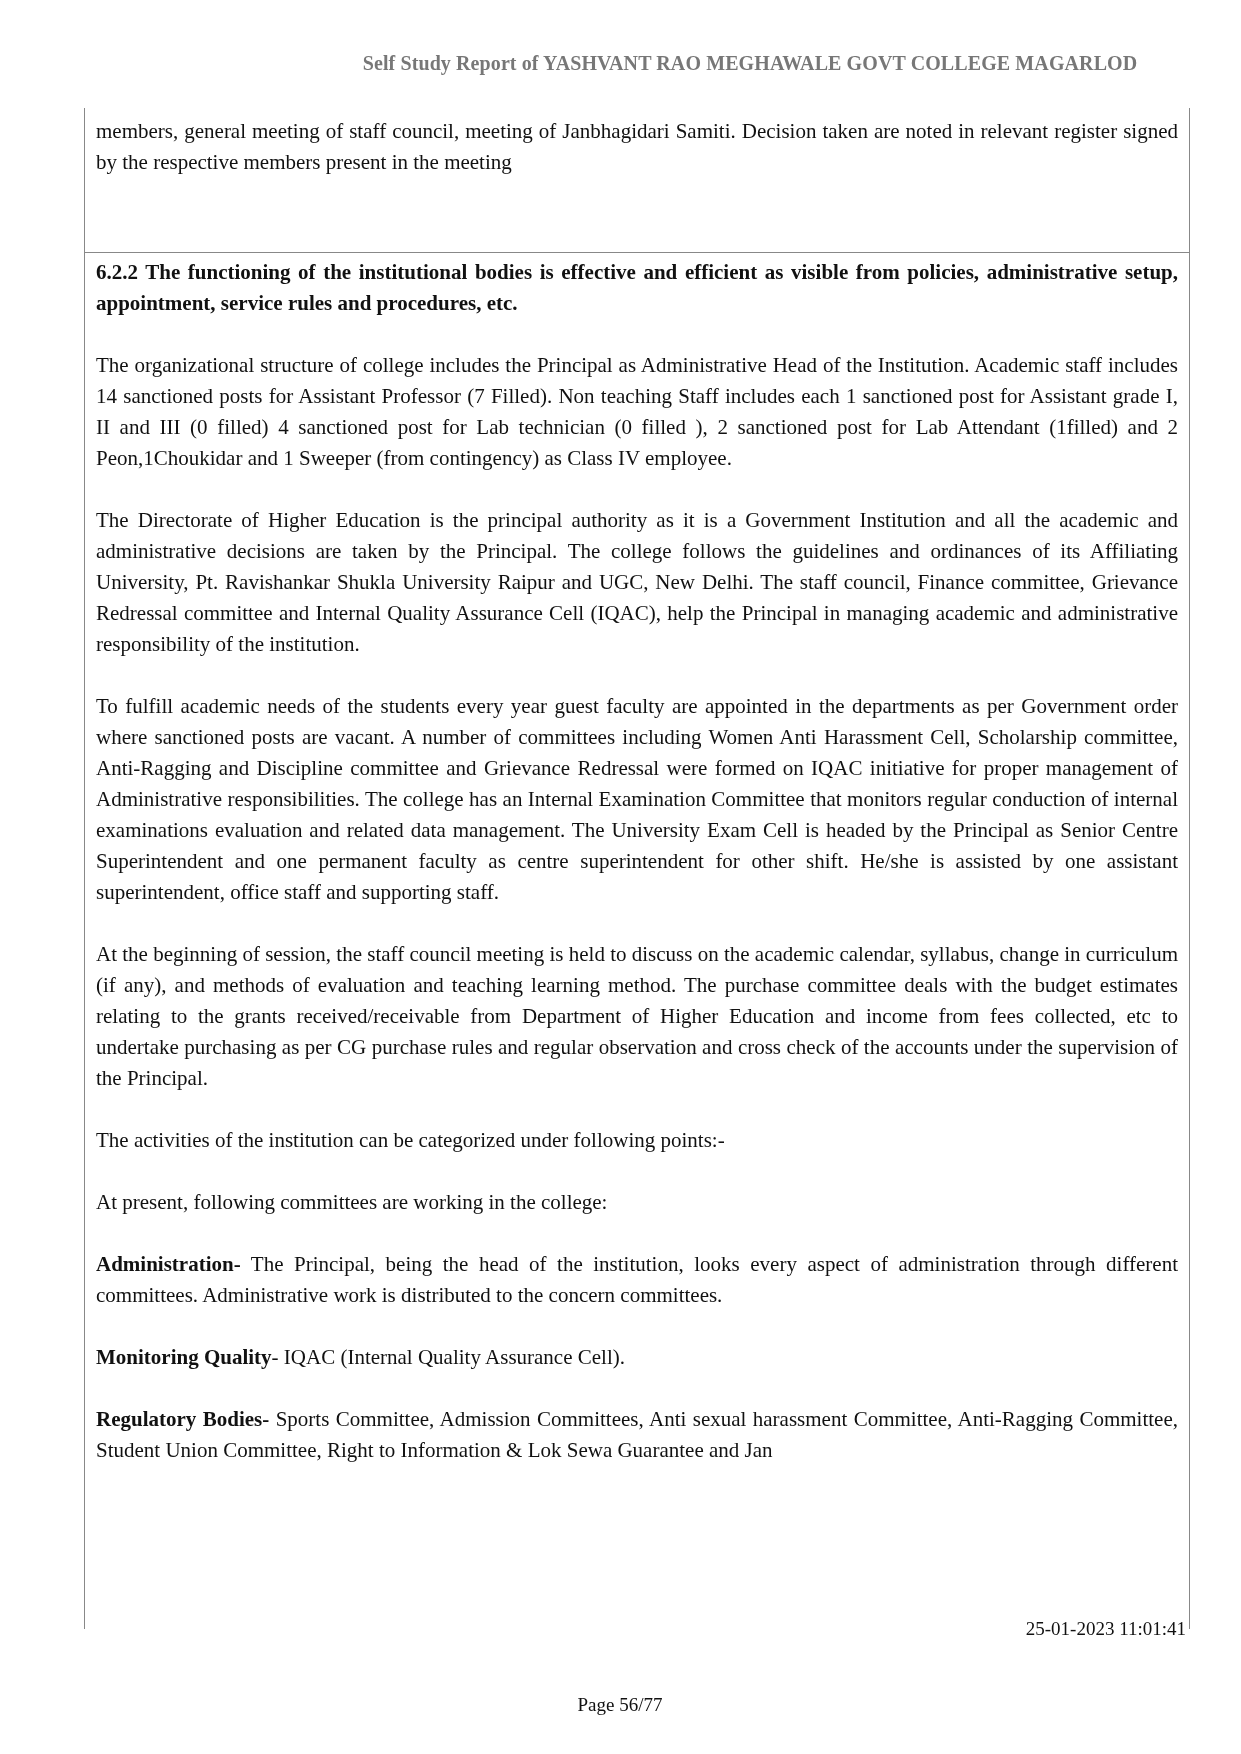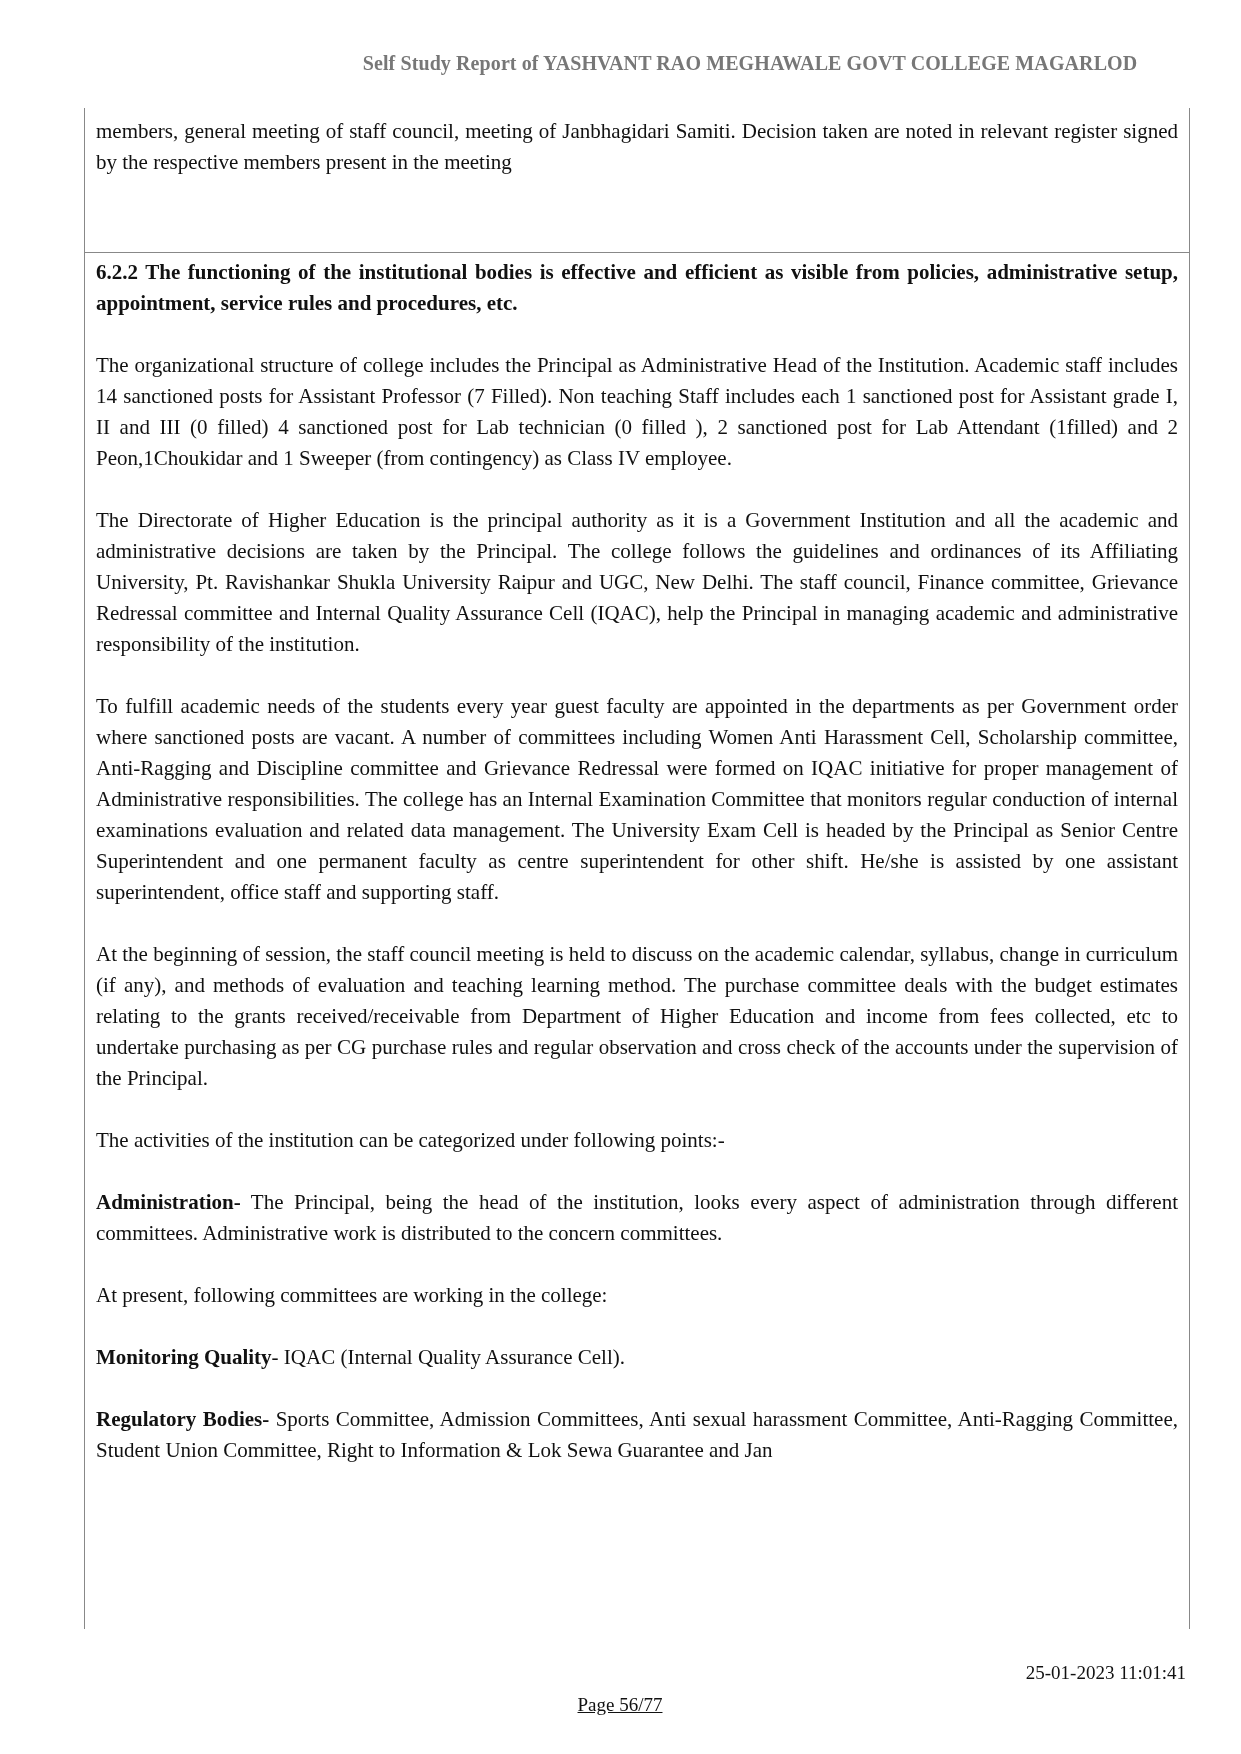--- a/index.html
+++ b/index.html
@@ -7,43 +7,43 @@
            font-family: "Liberation Serif", "DejaVu Serif", serif; color: #111; }
     .header { position: absolute; top: 52px; left: 340px; width: 820px; text-align: center;
               font-weight: bold; font-size: 20px; color: #777; letter-spacing: 0.1px; }
     .frame { position: absolute; left: 84px; width: 1104px; border-left: 1.5px solid #888; border-right: 1.5px solid #888; }
     .frame.top { top: 108px; height: 144px; border-bottom: 1.5px solid #888; }
     .frame.main { top: 245px; height: 1384px; }
     .cell { padding: 8px 11px 0 11px; font-size: 21px; line-height: 31px; text-align: justify; }
     .cell p { margin: 0 0 31px 0; }
     .q { font-weight: bold; margin-top: 4px !important; }
     .b { font-weight: bold; }
-    .footer-page { position: absolute; top: 1694px; left: 520px; width: 200px; text-align: center; font-size: 19px; text-decoration: underline; }
-    .footer-date { position: absolute; top: 1662px; right: 55px; font-size: 19px; }
+    .footer-page { position: absolute; top: 1694px; left: 520px; width: 200px; text-align: center; font-size: 19px; }
+    .footer-date { position: absolute; top: 1618px; right: 55px; font-size: 19px; }
   </style>
 </head>
 <body>
 
 <div class="header">Self Study Report of YASHVANT RAO MEGHAWALE GOVT COLLEGE MAGARLOD</div>
 
 <div class="frame top">
   <div class="cell">
     <p>members, general meeting of staff council, meeting of Janbhagidari Samiti. Decision taken are noted in relevant register signed by the respective members present in the meeting</p>
   </div>
 </div>
 
 <div class="frame main">
   <div class="cell">
     <p class="q">6.2.2 The functioning of the institutional bodies is effective and efficient as visible from policies, administrative setup, appointment, service rules and procedures, etc.</p>
     <p>The organizational structure of college includes the Principal as Administrative Head of the Institution. Academic staff includes 14 sanctioned posts for Assistant Professor (7 Filled). Non teaching Staff includes each  1 sanctioned post for Assistant grade I, II and III (0 filled) 4 sanctioned post for Lab technician (0 filled ), 2 sanctioned post for Lab Attendant (1filled) and 2 Peon,1Choukidar and 1 Sweeper (from contingency) as Class IV employee.</p>
     <p>The Directorate of Higher Education is the principal authority as it is a Government Institution and all the academic and administrative decisions are taken by the Principal. The college follows the guidelines and ordinances of its Affiliating University, Pt. Ravishankar Shukla University Raipur and UGC, New Delhi. The staff council, Finance committee, Grievance Redressal committee and Internal Quality Assurance Cell (IQAC), help the Principal in managing academic and administrative responsibility of the institution.</p>
     <p>To fulfill academic needs of the students every year guest faculty are appointed in the departments as per Government order where sanctioned posts are vacant. A number of committees including Women Anti Harassment Cell, Scholarship committee, Anti-Ragging and Discipline committee and Grievance Redressal were formed on IQAC initiative for proper management of Administrative responsibilities. The college has an Internal Examination Committee that monitors regular conduction of internal examinations evaluation and related data management. The University Exam Cell is headed by the Principal as Senior Centre Superintendent and one permanent faculty as centre superintendent for other shift. He/she is assisted by one assistant superintendent, office staff and supporting staff.</p>
     <p>At the beginning of session, the staff council meeting is held to discuss on the academic calendar, syllabus, change in curriculum (if any), and methods of evaluation and teaching learning method. The purchase committee deals with the budget estimates relating to the grants received/receivable from Department of Higher Education and income from fees collected, etc to undertake purchasing as per CG purchase rules and regular observation and cross check of the accounts under the supervision of the Principal.</p>
     <p>The activities of the institution can be categorized under following points:-</p>
+    <p>At present, following committees are working in the college:</p>
     <p><span class="b">Administration-</span><span> The Principal, being the head of the institution, looks every aspect of administration through different committees. Administrative work is distributed to the concern committees.</span></p>
-    <p>At present, following committees are working in the college:</p>
     <p><span class="b">Monitoring Quality</span><span>- IQAC (Internal Quality Assurance Cell).</span></p>
     <p><span class="b">Regulatory Bodies-</span><span> Sports Committee, Admission Committees, Anti sexual harassment Committee, Anti-Ragging Committee, Student Union Committee, Right to Information &amp; Lok Sewa Guarantee and Jan</span></p>
   </div>
 </div>
 
 <div class="footer-page">Page 56/77</div>
 <div class="footer-date">25-01-2023 11:01:41</div>
 
 </body></html>

